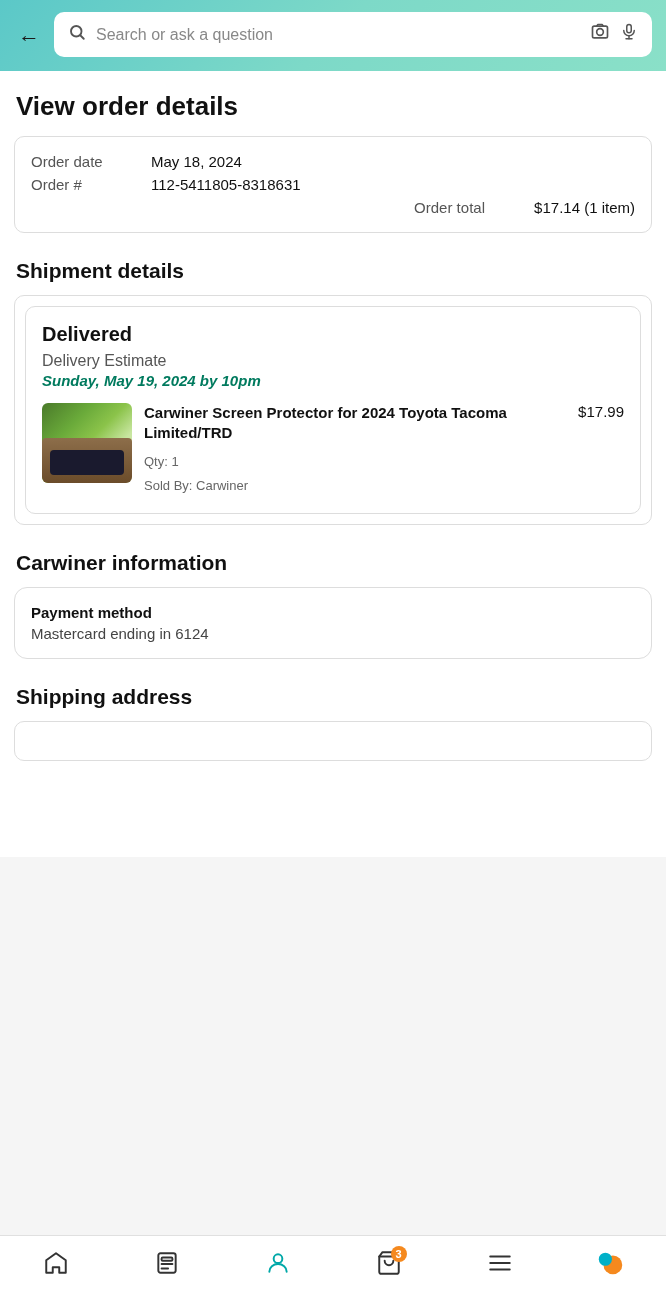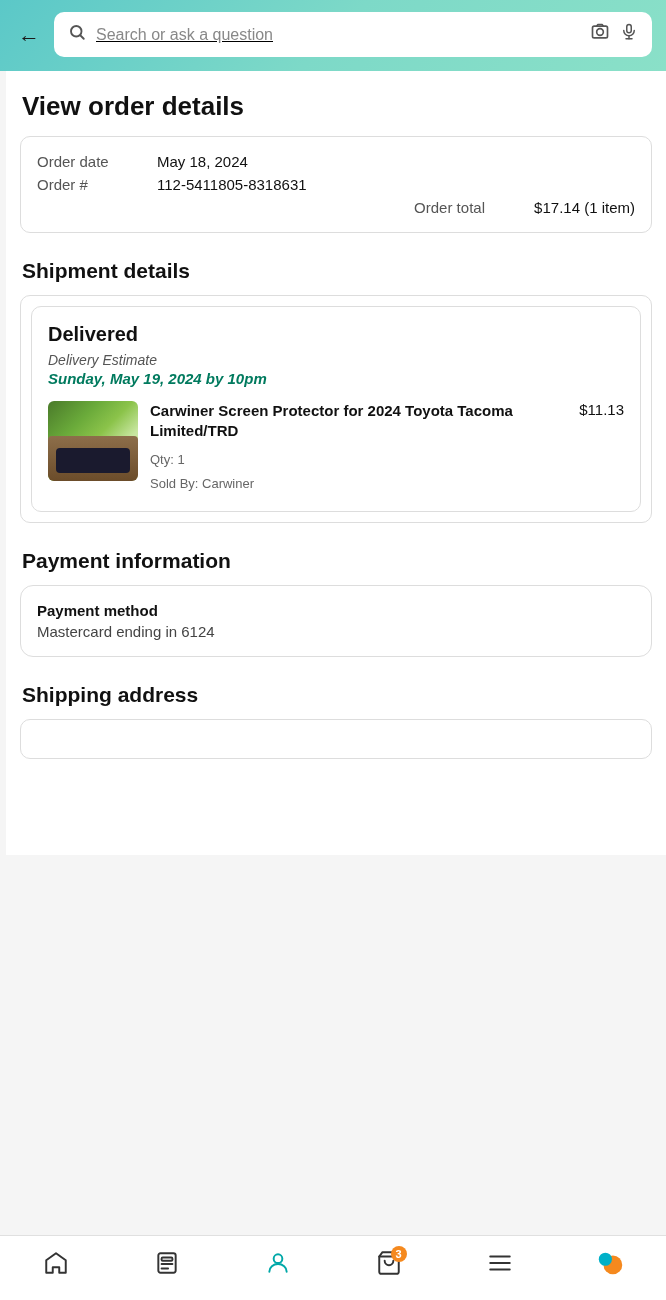--- a/index.html
+++ b/index.html
@@ -28,41 +28,39 @@
       min-width: 30px;
     }
     .search-bar {
       flex: 1;
       background: #fff;
       border-radius: 10px;
       display: flex;
       align-items: center;
       padding: 10px 14px;
       gap: 10px;
-      text-decoration: underline;
     }
     .search-icon-svg {
       color: #555;
       font-size: 18px;
     }
     .search-placeholder {
       flex: 1;
       color: #888;
       font-size: 16px;
     }
     .camera-icon, .mic-icon {
       color: #555;
       font-size: 18px;
     }
 
     
     .content {
       background: #fff;
       padding: 0;
-      margin-left: 6px;
     }
 
     .page-title {
       font-size: 26px;
       font-weight: 700;
       color: #111;
       padding: 20px 16px 14px;
     }
 
     
@@ -112,24 +110,23 @@
       padding: 16px;
       background: #fff;
     }
     .delivered-badge {
       font-size: 20px;
       font-weight: 700;
       color: #111;
       margin-bottom: 6px;
     }
     .delivery-estimate-label {
-      font-size: 14px;
+      font-size: 16px;
       color: #555;
       margin-bottom: 2px;
-      font-style: italic;
     }
     .delivery-estimate-date {
       font-size: 15px;
       font-weight: 600;
       color: #007a5e;
       margin-bottom: 14px;
       font-style: italic;
     }
 
     
@@ -327,30 +324,30 @@
     <div class="shipment-inner-card">
       <div class="delivered-badge">Delivered</div>
       <div class="delivery-estimate-label">Delivery Estimate</div>
       <div class="delivery-estimate-date">Sunday, May 19, 2024 by 10pm</div>
 
       <div class="product-row">
         <div class="product-image"></div>
         <div class="product-details">
           <div class="product-top-row">
             <div class="product-name">Carwiner Screen Protector for 2024 Toyota Tacoma Limited/TRD</div>
-            <div class="product-price">$11.13</div>
+            <div class="product-price">$17.99</div>
           </div>
           <div class="product-meta">Qty: 1</div>
           <div class="product-meta">Sold By: Carwiner</div>
         </div>
       </div>
     </div>
   </div>
 
-  <h2 class="section-title">Payment information</h2>
+  <h2 class="section-title">Carwiner information</h2>
 
   <div class="payment-card">
     <div class="payment-method-label">Payment method</div>
     <div class="payment-method-value">Mastercard  ending in 6124</div>
   </div>
 
   <h2 class="section-title">Shipping address</h2>
 
   <div class="shipping-address-card"></div>
 

